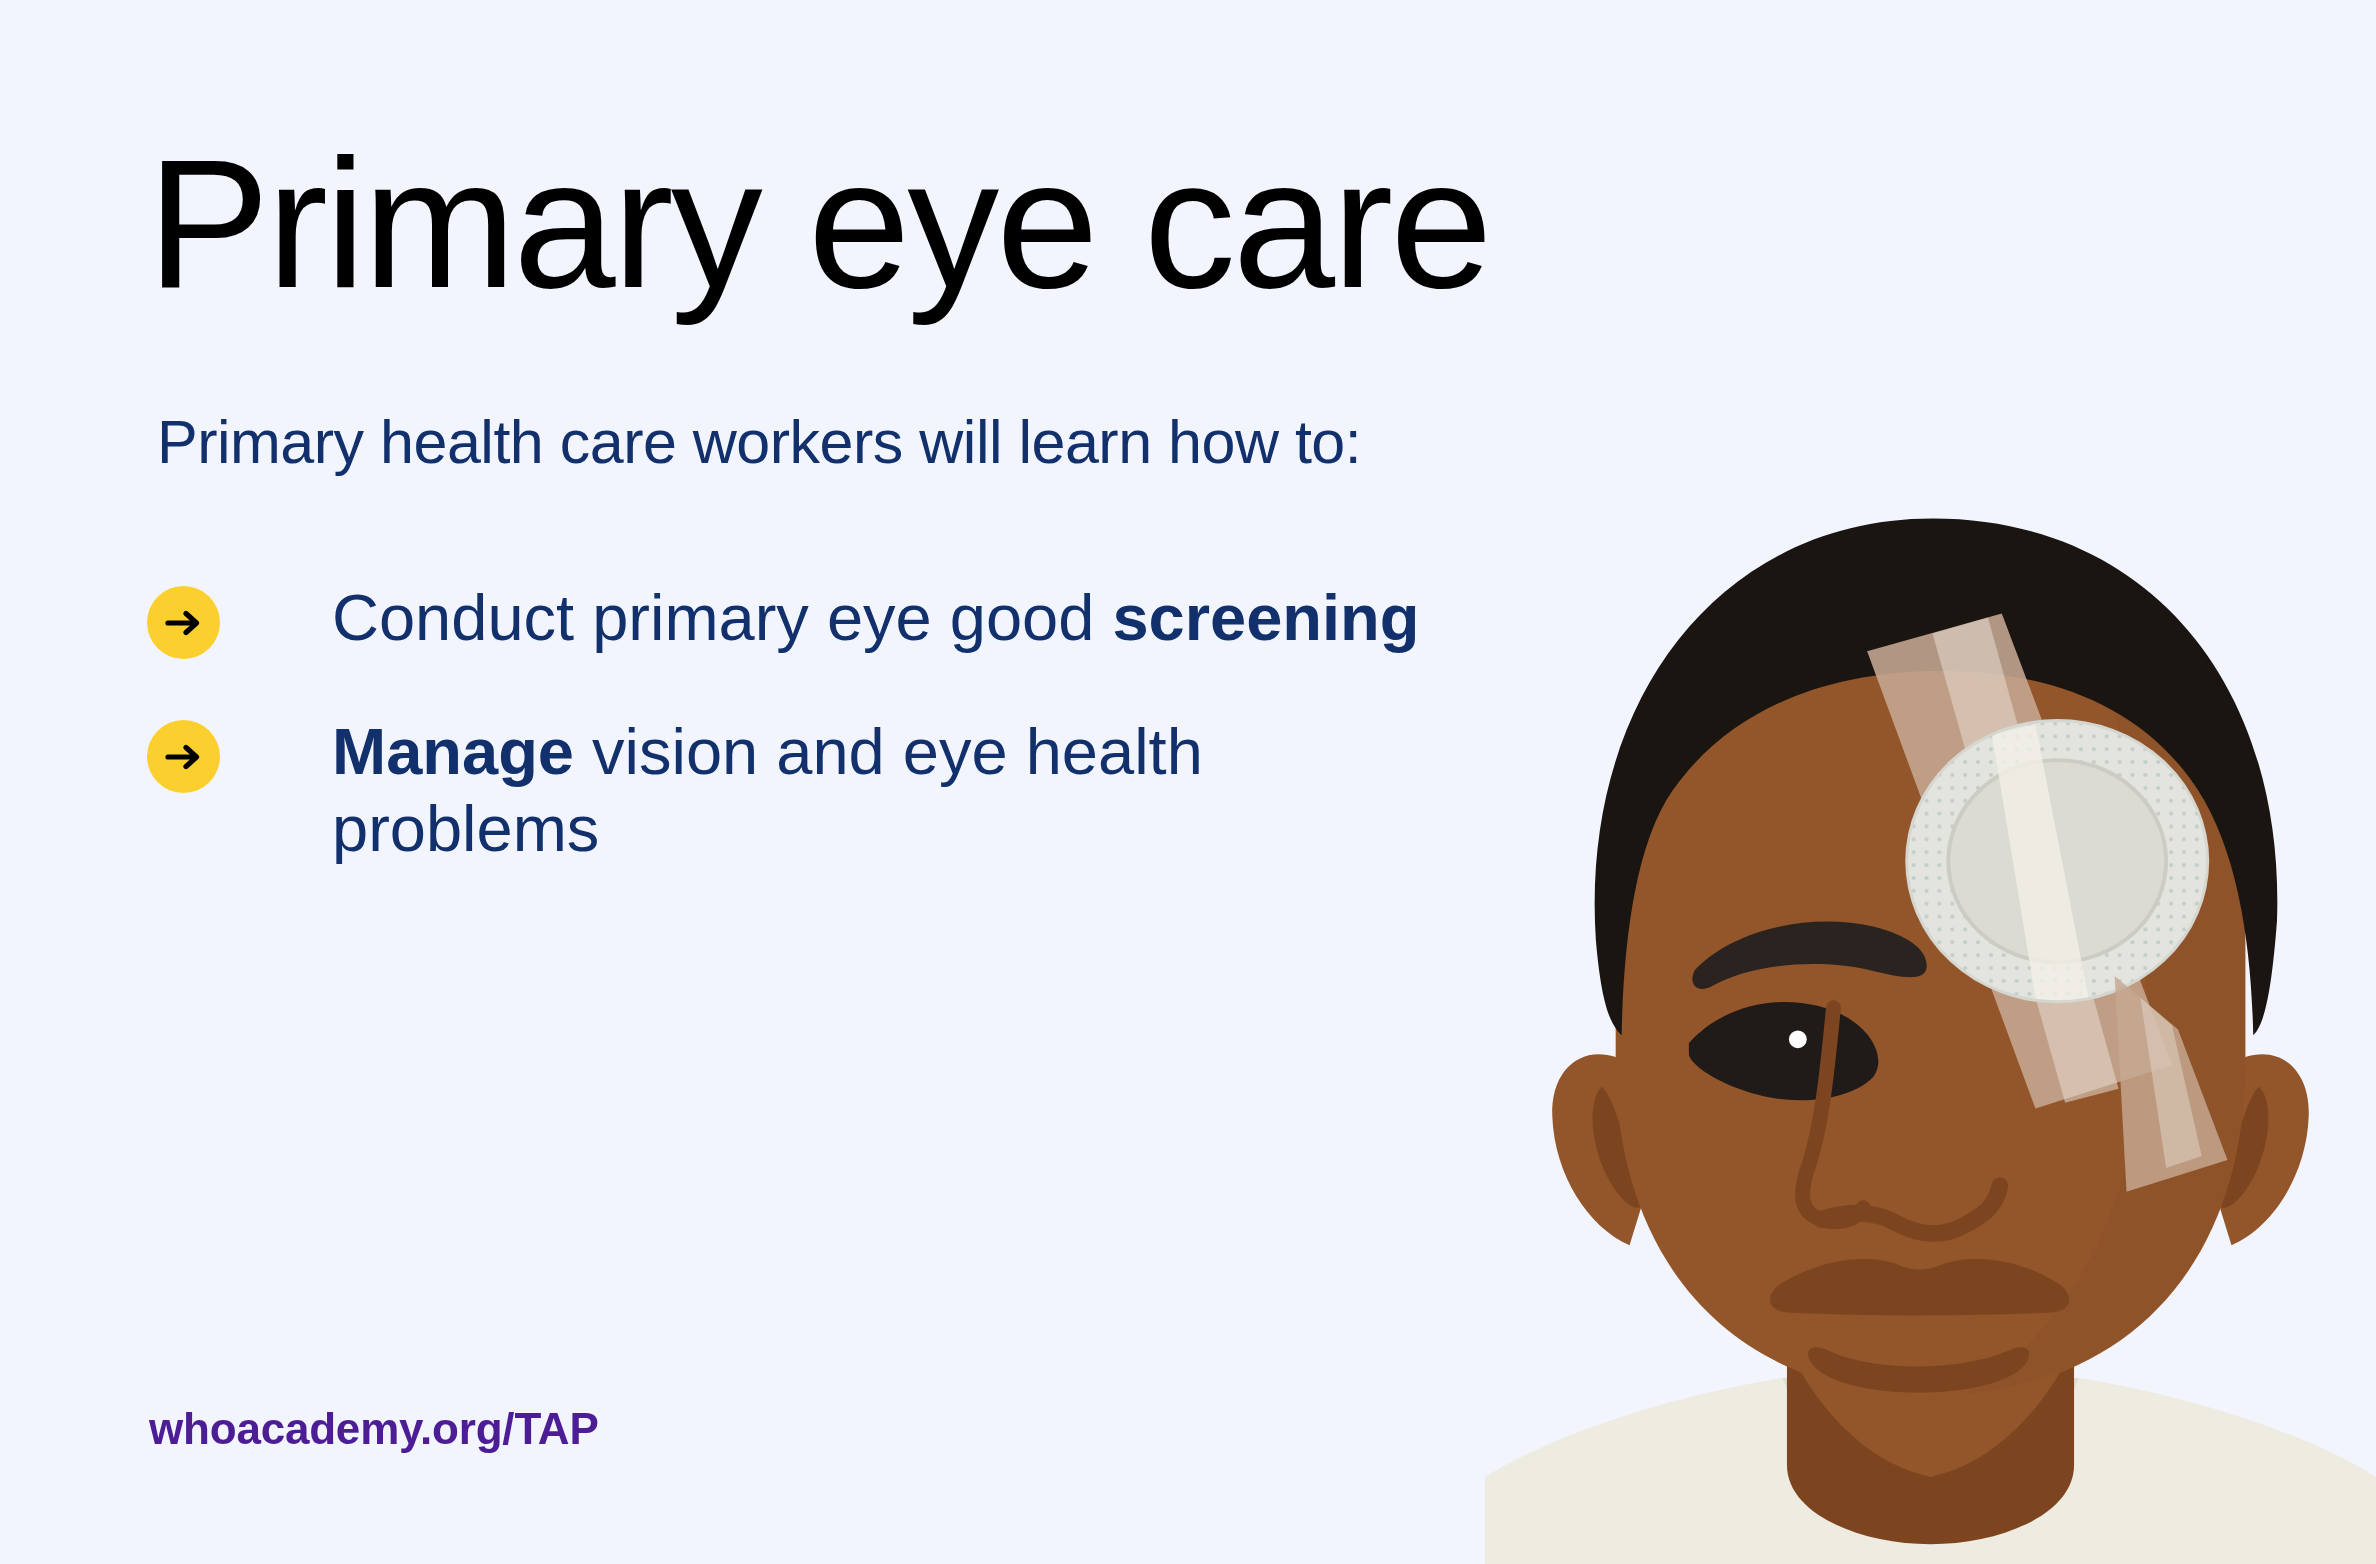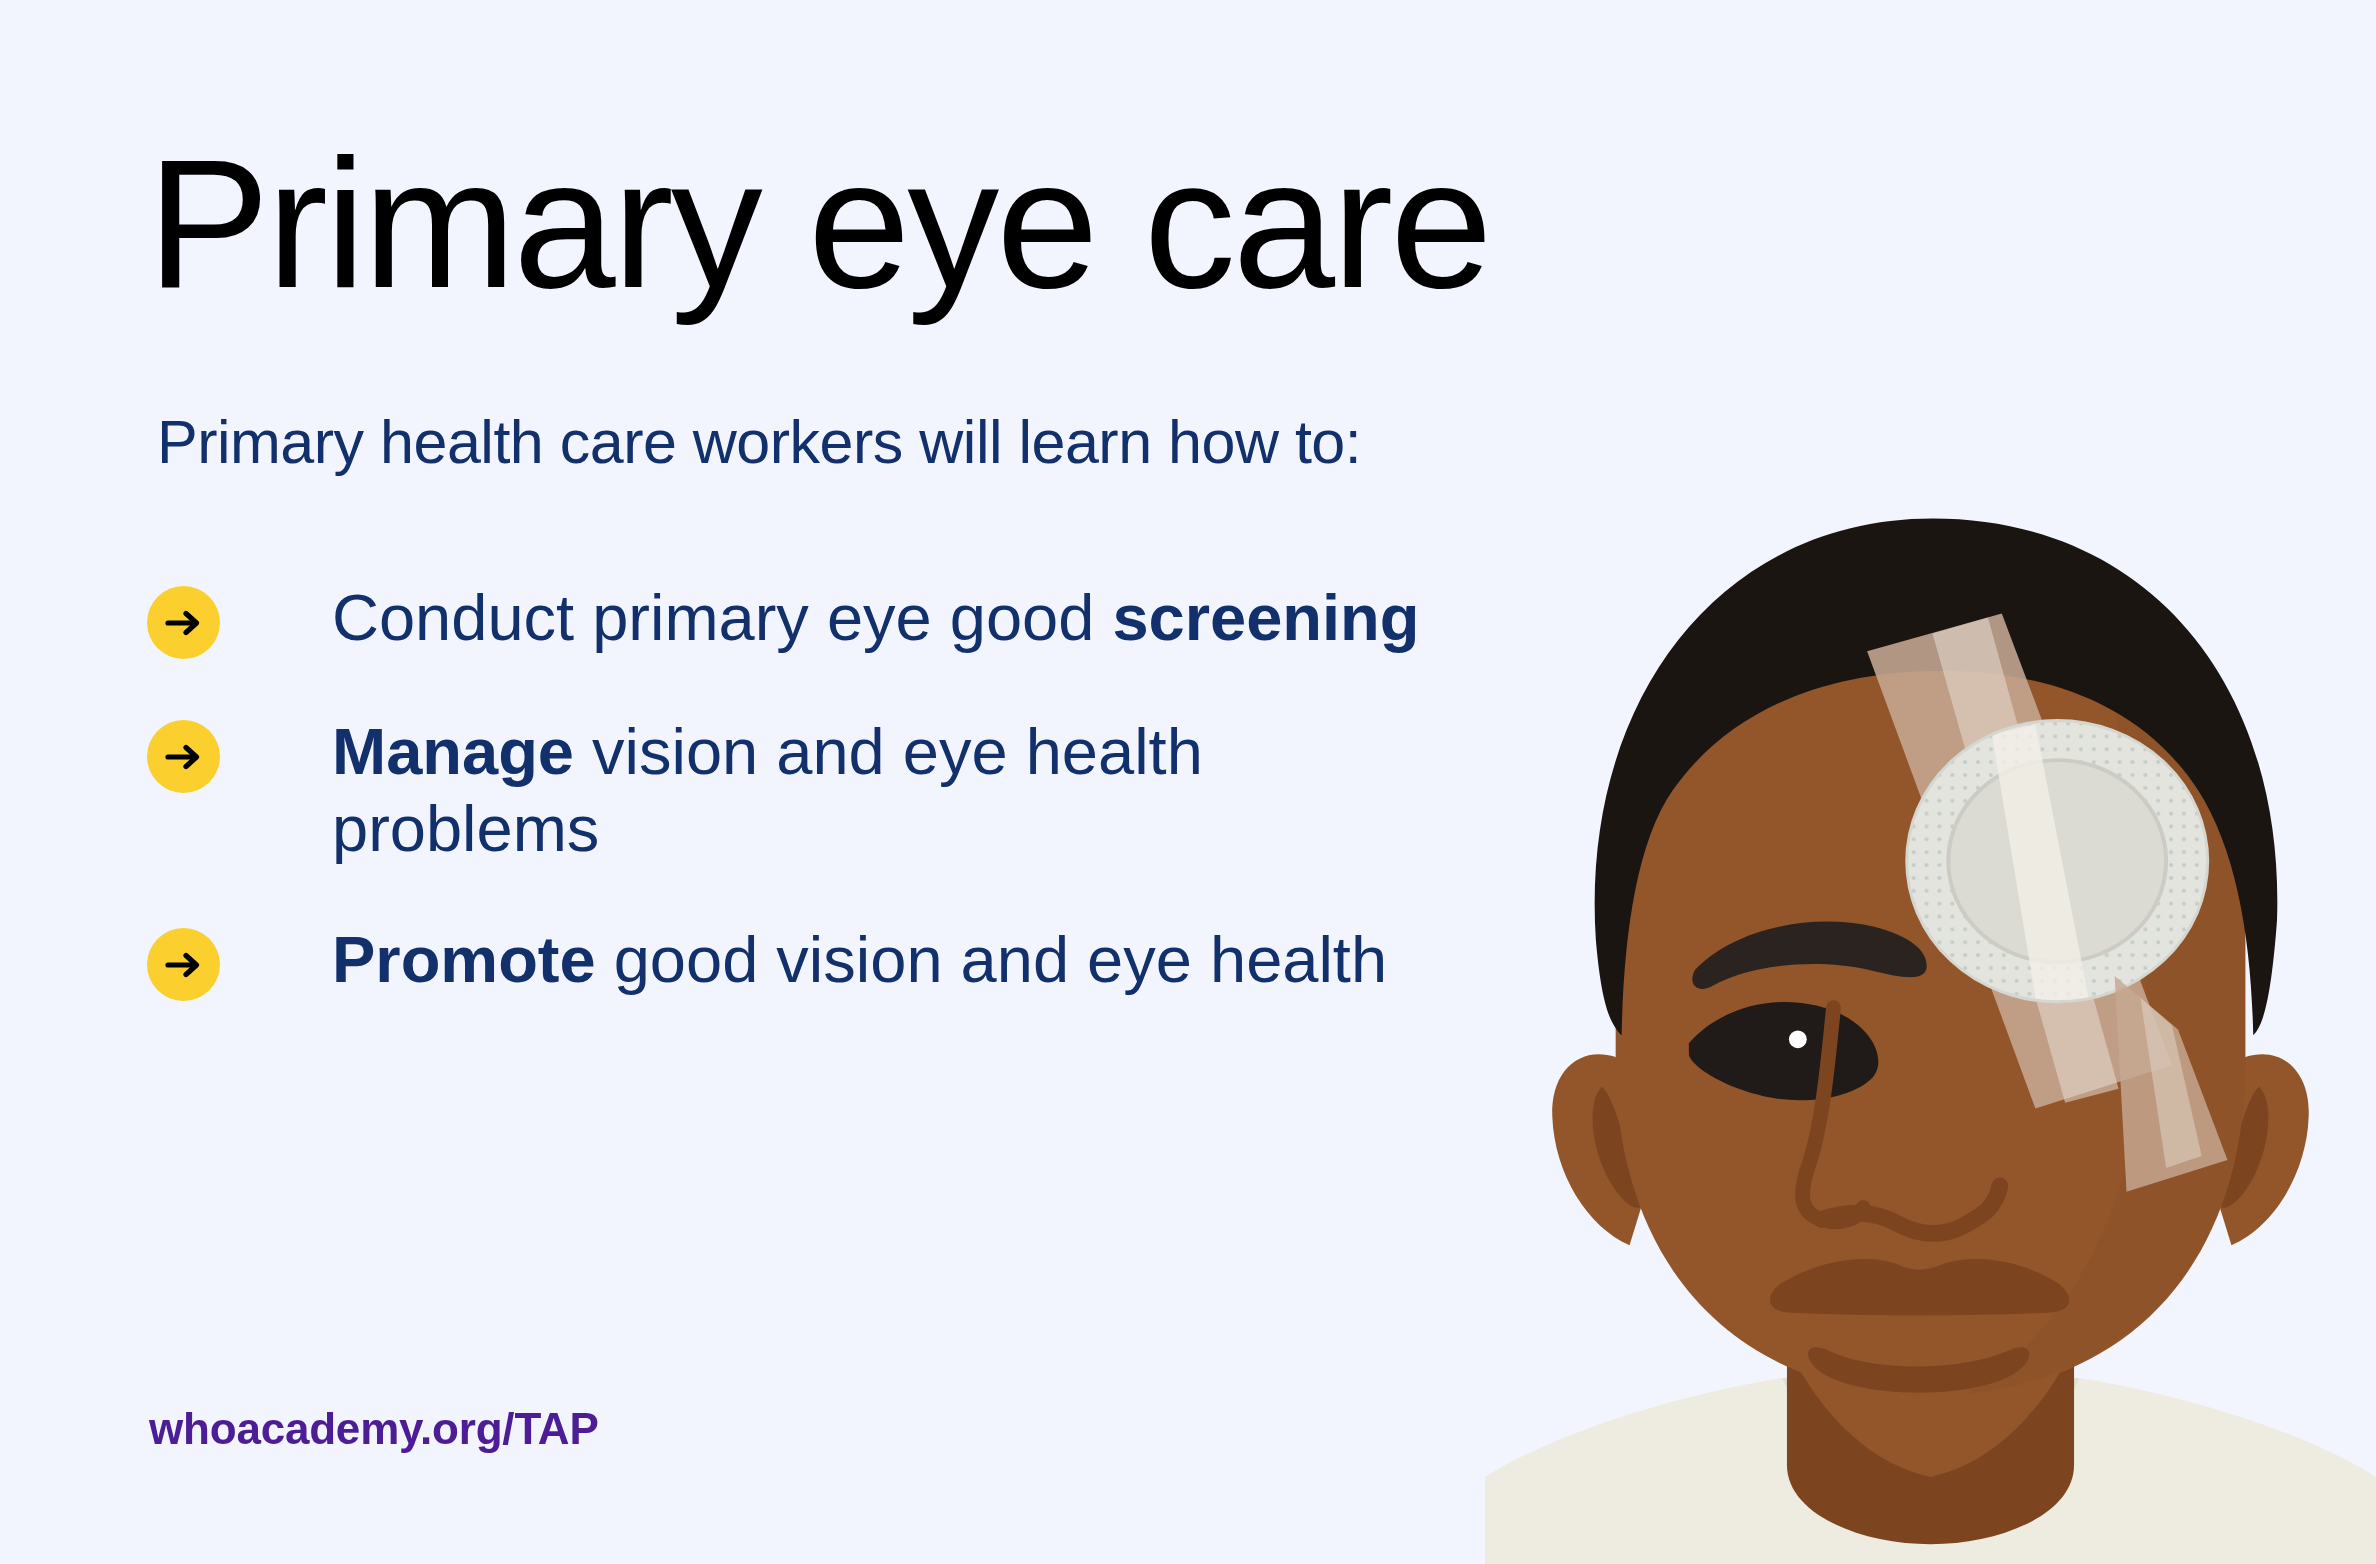--- a/index.html
+++ b/index.html
@@ -144,29 +144,20 @@
       <li class="bullet-item">
         <span class="bullet-marker" style="background: rgb(251, 208, 46);">
           <svg width="40" height="40" viewBox="0 0 40 40" aria-hidden="true">
             <path d="M4 20 H31" stroke="#000000" stroke-width="5.2" stroke-linecap="round" fill="none"></path>
             <path d="M22 10.5 L32.5 20 L22 29.5" stroke="#000000" stroke-width="5.2" stroke-linecap="round" stroke-linejoin="round" fill="none"></path>
           </svg>
         </span>
         <span class="bullet-text" style="color: rgb(18, 48, 107);"><span></span><span class="em">Manage</span><span> vision and eye health problems</span></span>
       </li>
 
-      <li class="bullet-item">
-        <span class="bullet-marker" style="background: rgb(251, 208, 46);">
-          <svg width="40" height="40" viewBox="0 0 40 40" aria-hidden="true">
-            <path d="M4 20 H31" stroke="#000000" stroke-width="5.2" stroke-linecap="round" fill="none"></path>
-            <path d="M22 10.5 L32.5 20 L22 29.5" stroke="#000000" stroke-width="5.2" stroke-linecap="round" stroke-linejoin="round" fill="none"></path>
-          </svg>
-        </span>
-        <span class="bullet-text" style="color: rgb(18, 48, 107);"><span></span><span class="em">Promote</span><span> good vision and eye health</span></span>
-      </li>
 
     </ul>
 
     <p id="footer-url" style="color: #4c1d95;">whoacademy.org/TAP</p>
   </div>
 
   <div id="illustration">
     <svg viewBox="0 0 900 1100" xmlns="http://www.w3.org/2000/svg" aria-hidden="true">
       <defs>
         <pattern id="patchDots" width="13" height="13" patternUnits="userSpaceOnUse">

